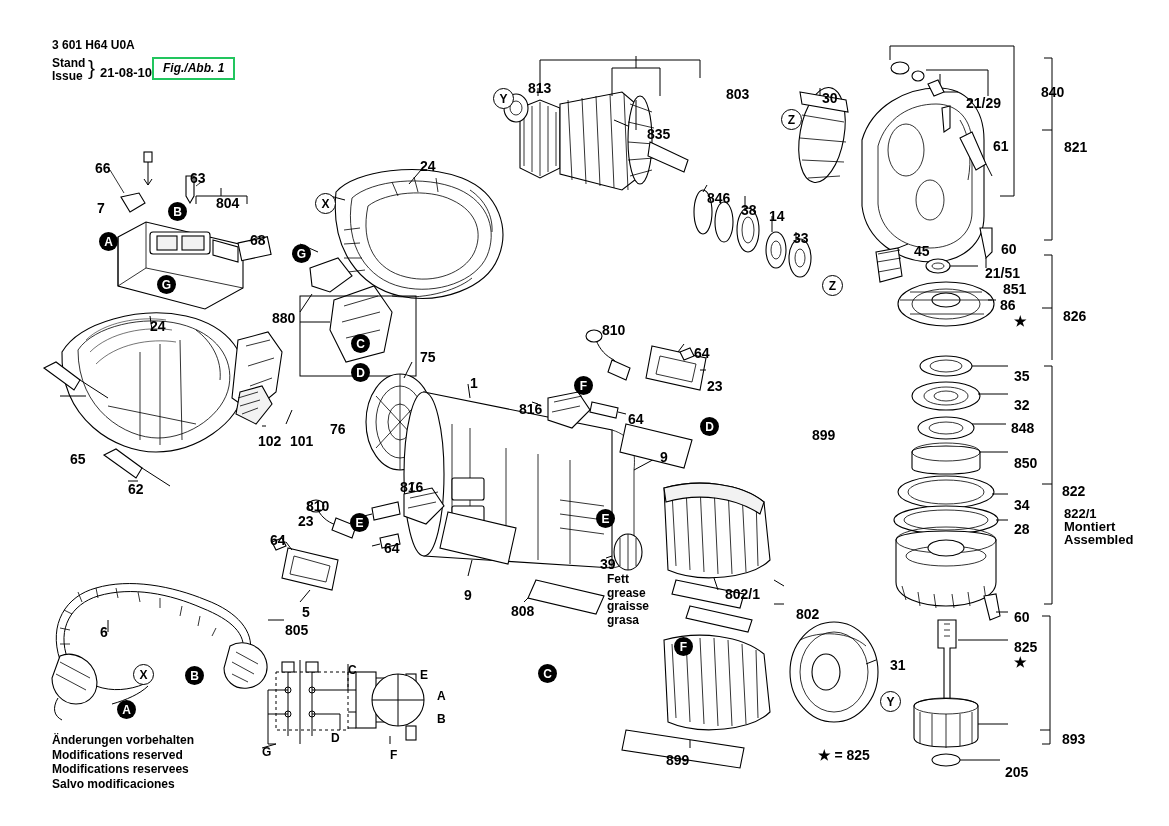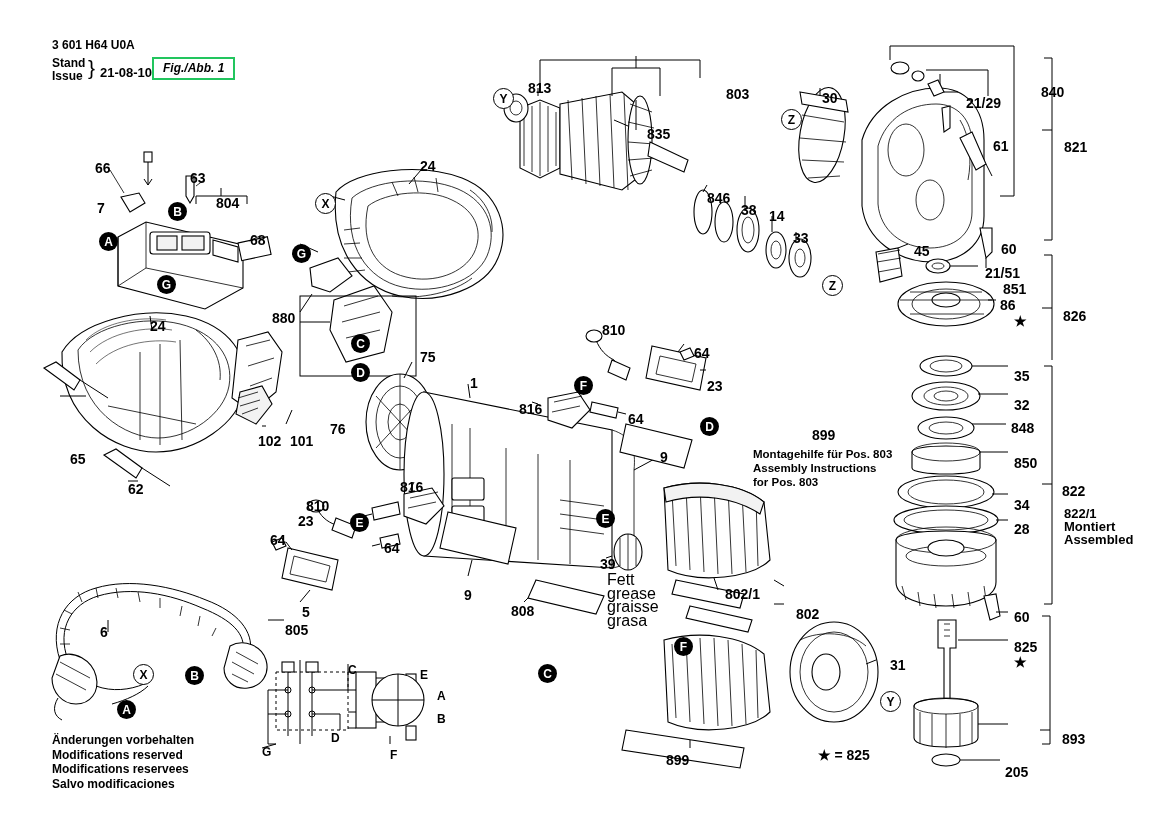--- a/index.html
+++ b/index.html
@@ -22,21 +22,21 @@
   #hdr-date{position:absolute;left:100px;top:65px;font-size:13px;font-weight:bold;}
   #fig-box{position:absolute;left:152px;top:57px;border:2px solid #22c55e;padding:2px 9px 3px 9px;
            font-size:12px;font-weight:bold;font-style:italic;}
 
   
   #legal{position:absolute;left:52px;top:733px;font-size:12px;line-height:14.5px;font-weight:bold;}
 
   
   #asm{position:absolute;left:753px;top:447px;font-size:11.5px;line-height:14px;font-weight:bold;}
   
-  #fett{position:absolute;left:607px;top:573px;font-size:16px;line-height:13.5px;font-weight:normal;}
+  #fett{position:absolute;left:607px;top:573px;font-size:12px;line-height:13.5px;font-weight:bold;}
   
   #starleg{position:absolute;left:818px;top:747px;font-size:14px;font-weight:bold;}
   
   #m8221{position:absolute;left:1064px;top:507px;font-size:13px;font-weight:bold;line-height:13px;text-align:left;}
 
   svg{position:absolute;left:0;top:0;}
   .ln{stroke:#000;stroke-width:1;fill:none;}
   .lnt{stroke:#000;stroke-width:0.8;fill:none;}
   .shape{stroke:#000;stroke-width:1.1;fill:#ffffff;}
   .shapeg{stroke:#000;stroke-width:1.1;fill:#f2f2f2;}
@@ -508,25 +508,20 @@
       <div class="circ-o" style="left: 133px; top: 664px;">X</div>
       <div class="lbl num" style="left: 348px; top: 663px; font-size: 12px;">C</div>
       <div class="lbl num" style="left: 420px; top: 668px; font-size: 12px;">E</div>
       <div class="lbl num" style="left: 437px; top: 689px; font-size: 12px;">A</div>
       <div class="lbl num" style="left: 437px; top: 712px; font-size: 12px;">B</div>
       <div class="lbl num" style="left: 331px; top: 731px; font-size: 12px;">D</div>
       <div class="lbl num" style="left: 262px; top: 745px; font-size: 12px;">G</div>
       <div class="lbl num" style="left: 390px; top: 748px; font-size: 12px;">F</div>
     </div>
 
-  <div id="asm">
-      <div>Montagehilfe für Pos. 803</div>
-      <div>Assembly Instructions</div>
-      <div>for Pos. 803</div>
-    </div>
   <div id="fett">
       <div>Fett</div>
       <div>grease</div>
       <div>graisse</div>
       <div>grasa</div>
     </div>
   <div id="starleg">★ = 825</div>
   <div id="m8221">
       <div>822/1</div>
       <div>Montiert</div>

